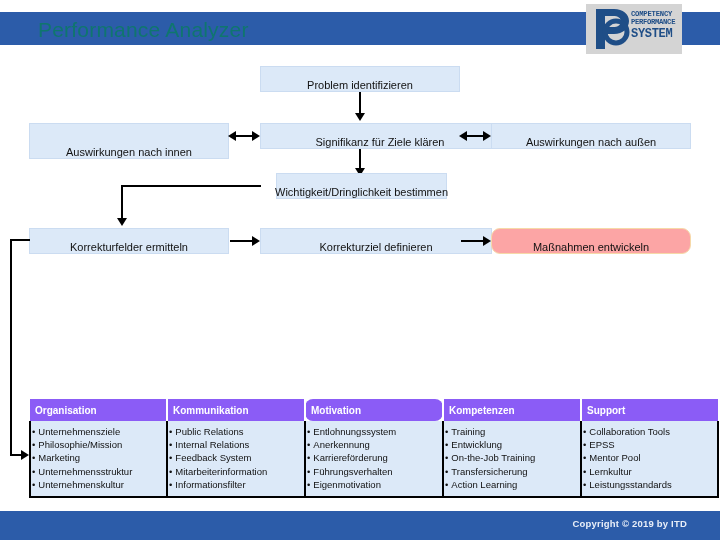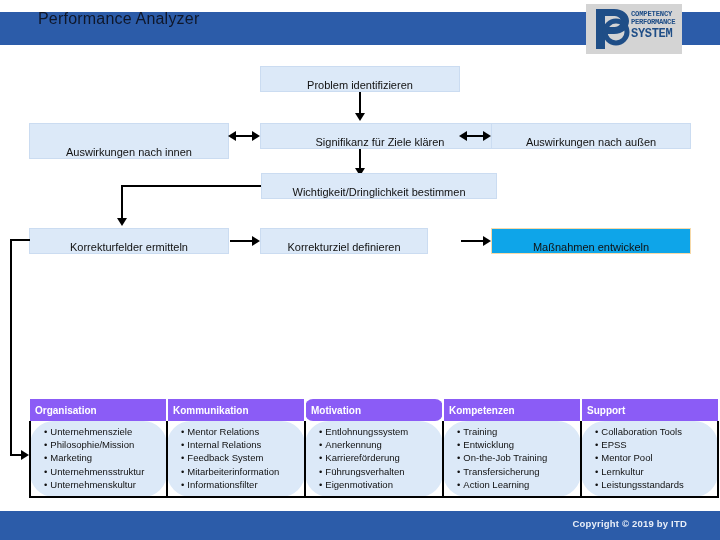--- a/index.html
+++ b/index.html
@@ -18,23 +18,23 @@
 
   
   #header-bar {
     position: absolute;
     left: 0; top: 12px;
     width: 720px; height: 33px;
     background: #2C5CA9;
   }
   #header-title {
     position: absolute;
-    left: 38px; top: 10px;
-    font-size: 16px;
-    color: #0f172a;
+    left: 38px; top: 18px;
+    font-size: 21px;
+    color: #0f766e;
     letter-spacing: 0.2px;
     white-space: nowrap;
   }
   #header-logo {
     position: absolute;
     left: 586px; top: 4px;
     width: 96px; height: 50px;
     background: #D4D4D4;
     overflow: hidden;
   }
@@ -68,22 +68,23 @@
     box-sizing: border-box;
     display: flex;
     align-items: flex-end;
     justify-content: center;
     font-size: 11px;
     color: #111111;
     text-align: center;
     white-space: nowrap;
   }
   .flow-box.accent {
-    background: #0ea5e9;
+    background: #fca5a5;
     border-color: #F6D9A8;
+    border-radius: 9px;
   }
 
   
   .conn {
     position: absolute;
     background: #000000;
   }
   .conn.v { width: 2px; }
   .conn.h { height: 2px; }
 
@@ -123,24 +124,23 @@
     text-align: left;
     padding: 4px 0 4px 5px;
     border-right: 2px solid #ffffff;
     height: 14px;
     white-space: nowrap;
   }
   #matrix-table th:last-child { border-right: none; }
   #matrix-table td {
     background: #DCE9F8;
     vertical-align: top;
-    padding: 4px 0 5px 13px;
+    padding: 4px 0 5px 1px;
     border-right: 2px solid #000000;
     border-left: none;
-    border-radius: 24px;
   }
   #matrix-table td:last-child { border-right: none; }
   #matrix-table tbody tr {
     border-left: 2px solid #000000;
     border-right: 2px solid #000000;
     border-bottom: 2px solid #000000;
   }
   .cell-item {
     font-size: 9.5px;
     color: #111111;
@@ -209,33 +209,33 @@
 <div class="arrow left" style="left:228px; top:131px;"></div>
 <div class="arrow right" style="left:252px; top:131px;"></div>
 
 <div class="conn h" style="left:467px; top:135px; width:17px;"></div>
 <div class="arrow left" style="left:459px; top:131px;"></div>
 <div class="arrow right" style="left:483px; top:131px;"></div>
 
 <div class="conn v" style="left:359px; top:149px; height:22px;"></div>
 <div class="arrow down" style="left:355px; top:168px;"></div>
 
-<div class="flow-box" style="left:261px; top:173px; width:236px; height:26px;">
+<div class="flow-box" style="left:276px; top:173px; width:171px; height:26px;">
   <span>Wichtigkeit/Dringlichkeit bestimmen</span>
 </div>
 
 <div class="conn h" style="left:121px; top:185px; width:140px;"></div>
 <div class="conn v" style="left:121px; top:185px; height:37px;"></div>
 <div class="arrow down" style="left:117px; top:218px;"></div>
 
 <div class="flow-box" style="left:29px; top:228px; width:200px; height:26px;">
   <span>Korrekturfelder ermitteln</span>
 </div>
 
-<div class="flow-box" style="left:260px; top:228px; width:168px; height:26px;">
+<div class="flow-box" style="left:260px; top:228px; width:232px; height:26px;">
   <span>Korrekturziel definieren</span>
 </div>
 
 <div class="flow-box accent" style="left:491px; top:228px; width:200px; height:26px;">
   <span>Maßnahmen entwickeln</span>
 </div>
 
 <div class="conn h" style="left:230px; top:240px; width:23px;"></div>
 <div class="arrow right" style="left:252px; top:236px;"></div>
 
@@ -260,21 +260,21 @@
   <tbody>
     <tr>
       <td>
         <div class="cell-item"><span class="bullet">•</span><span>Unternehmensziele</span></div>
         <div class="cell-item"><span class="bullet">•</span><span>Philosophie/Mission</span></div>
         <div class="cell-item"><span class="bullet">•</span><span>Marketing</span></div>
         <div class="cell-item"><span class="bullet">•</span><span>Unternehmensstruktur</span></div>
         <div class="cell-item"><span class="bullet">•</span><span>Unternehmenskultur</span></div>
       </td>
       <td>
-        <div class="cell-item"><span class="bullet">•</span><span>Mentor Relations</span></div>
+        <div class="cell-item"><span class="bullet">•</span><span>Public Relations</span></div>
         <div class="cell-item"><span class="bullet">•</span><span>Internal Relations</span></div>
         <div class="cell-item"><span class="bullet">•</span><span>Feedback System</span></div>
         <div class="cell-item"><span class="bullet">•</span><span>Mitarbeiterinformation</span></div>
         <div class="cell-item"><span class="bullet">•</span><span>Informationsfilter</span></div>
       </td>
       <td>
         <div class="cell-item"><span class="bullet">•</span><span>Entlohnungssystem</span></div>
         <div class="cell-item"><span class="bullet">•</span><span>Anerkennung</span></div>
         <div class="cell-item"><span class="bullet">•</span><span>Karriereförderung</span></div>
         <div class="cell-item"><span class="bullet">•</span><span>Führungsverhalten</span></div>

